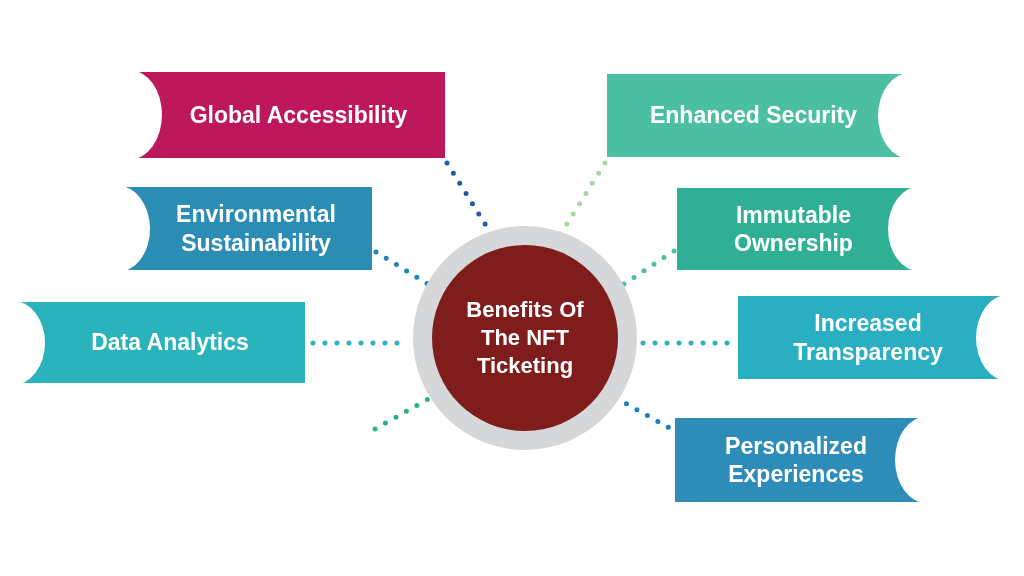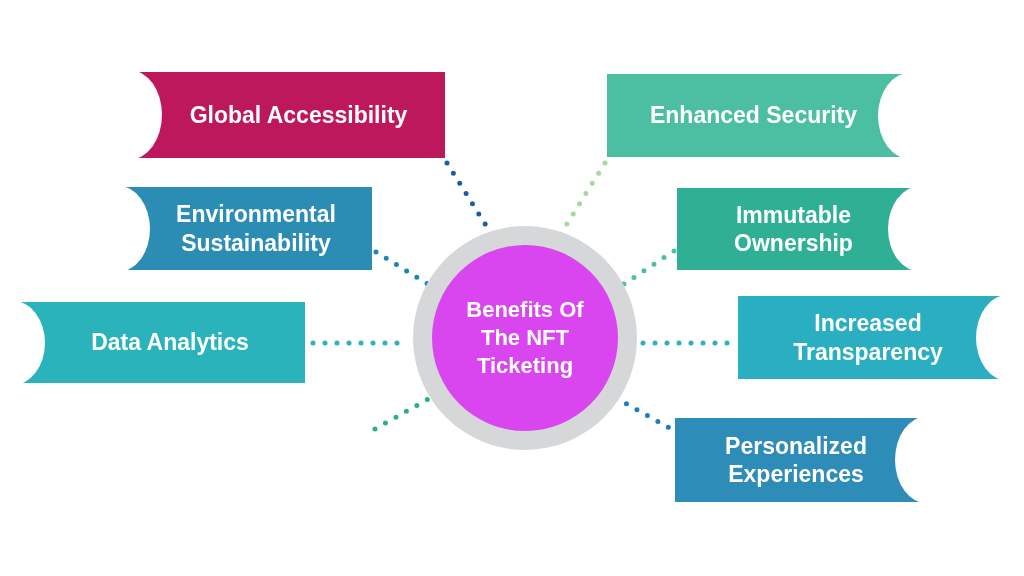--- a/index.html
+++ b/index.html
@@ -96,21 +96,21 @@
     <span class="notch"></span>
     <span class="label">Immutable Ownership</span>
   </div>
 
   <div class="banner right b7" style="background: rgb(46, 140, 185); text-align: center;">
     <span class="notch"></span>
     <span class="label">Personalized Experiences</span>
   </div>
 
   <div class="ring" style="background: rgb(213, 215, 216);">
-    <div class="core" style="background: #d946ef;">
+    <div class="core" style="background: #7f1d1d;">
       <div class="core-text" style="color: rgb(255, 255, 255);">
         <span>Benefits Of</span>
         <span>The NFT</span>
         <span>Ticketing</span>
       </div>
     </div>
   </div>
 
 </div>
 

